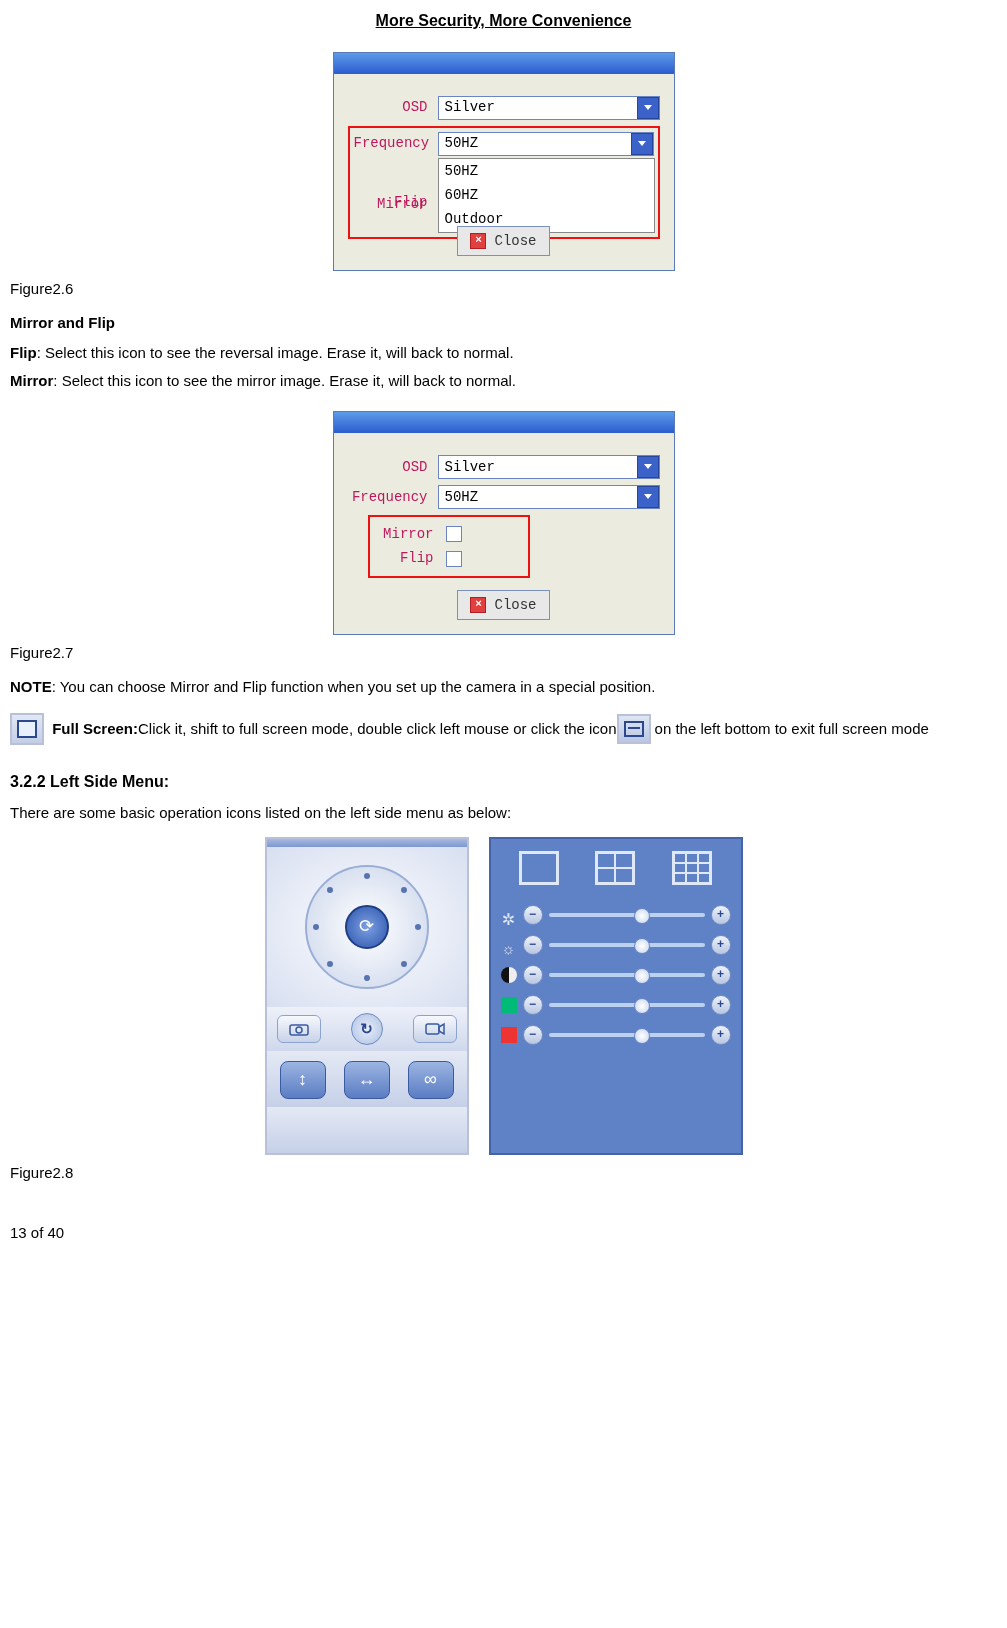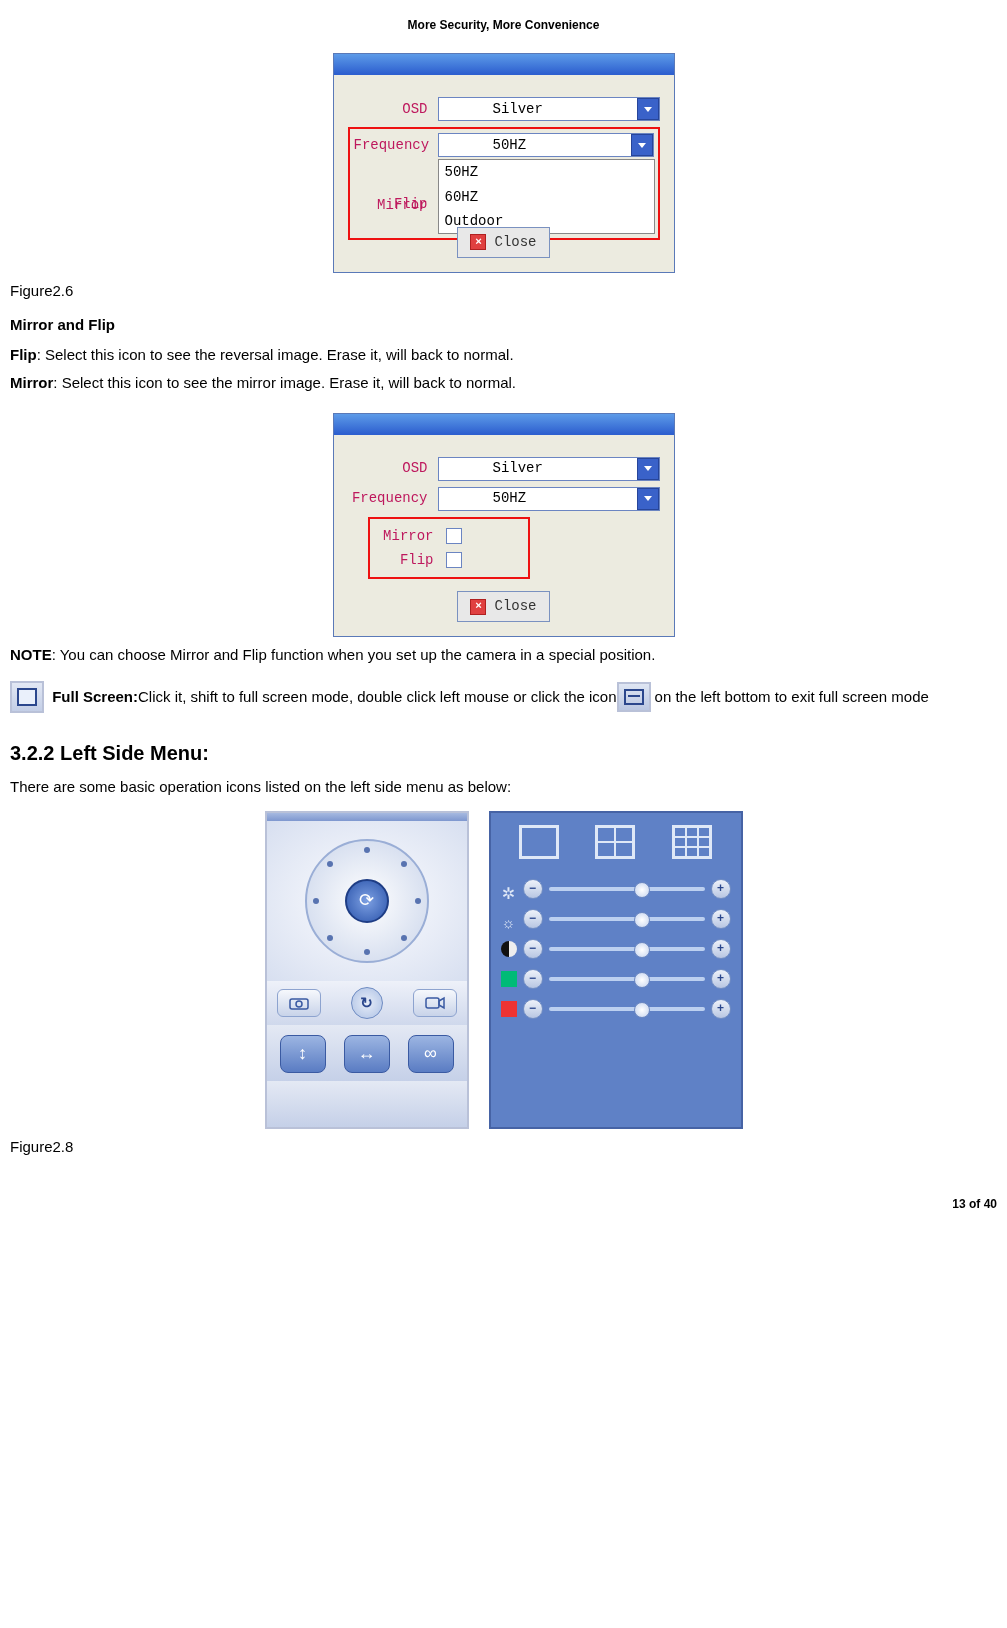--- a/index.html
+++ b/index.html
@@ -10,22 +10,23 @@
     padding: 0 10px;
     line-height: 1.6;
   }
   .page {
     max-width: 1007px;
     margin: 0 auto;
   }
   .header-title {
     text-align: center;
     font-weight: bold;
-    margin: 16px 0 18px;
-    font-size: 12px;
+    margin: 8px 0 18px;
+    font-size: 16px;
+    text-decoration: underline;
   }
   .fig-caption {
     margin: 6px 0 10px;
   }
   .section-heading {
     font-weight: bold;
     margin: 8px 0 6px;
   }
   .bold { font-weight: bold; }
   .para { margin: 4px 0; }
@@ -62,21 +63,20 @@
     align-items:center;
     background:#fff;
     border:1px solid #6b85c2;
     height:22px;
   }
   .combo-text {
     flex:1;
     padding:4px 6px;
     font-family: "Courier New", monospace;
     font-size:14px;
-    margin-left:48px;
   }
   .combo-btn {
     width:20px;
     height:20px;
     background:#3a62c9;
     border:1px solid #27459a;
     display:flex;
     align-items:center;
     justify-content:center;
     margin:0;
@@ -128,21 +128,21 @@
     color:#fff;font-size:11px;line-height:1;font-weight:bold;
   }
   .check {
     width:14px;height:14px;
     border:1px solid #6b85c2;
     background:#fff;
     margin-left:2px;
   }
   .h2 {
     font-weight:bold;
-    font-size:20px;
+    font-size:16px;
     margin:24px 0 6px;
   }
   .inline-icon {
     display:inline-block;
     width:30px;height:28px;
     vertical-align:middle;
     border:2px solid #b9c1d8;
     background:linear-gradient(#e2e8f4,#c3cee6);
     position:relative;
     margin:0 4px 0 0;
@@ -268,21 +268,21 @@
   }
   .track{
     flex:1;height:4px;background:#bcd0f0;border-radius:2px;position:relative;
   }
   .thumb{
     position:absolute;top:-5px;width:14px;height:14px;border-radius:50%;
     background:radial-gradient(#fff,#c5d3ee);border:1px solid #6d89c2;
     left:55%;
   }
   .page-num{
-    text-align:right;font-size:12px;margin:36px 0 10px;font-weight:bold;
+    text-align:left;font-size:15px;margin:36px 0 10px;
   }
   .flex-line { display:flex; align-items:center; flex-wrap:wrap; gap:0; }
 </style>
 </head>
 <body>
 <div class="page">
 
 <div class="header-title">More Security, More Convenience</div>
 
 <div class="dialog-outer">
@@ -369,20 +369,21 @@
       </div>
     </div>
     <div class="close-bar">
       <div class="close-btn">
         <div class="x-ic">×</div>
         <span>Close</span>
       </div>
     </div>
   </div>
 </div>
+<div class="fig-caption">Figure2.7</div>
 
 <div class="para">
   <span class="bold">NOTE</span><span>: You can choose Mirror and Flip function when you set up the camera in a special position.</span>
 </div>
 
 <div class="para flex-line" style="margin-top:14px;">
   <span class="inline-icon fullscreen"></span>
   <span>&nbsp;</span>
   <span class="bold">Full Screen:</span>
   <span> Click it, shift to full screen mode, double click left mouse or click the icon</span>

